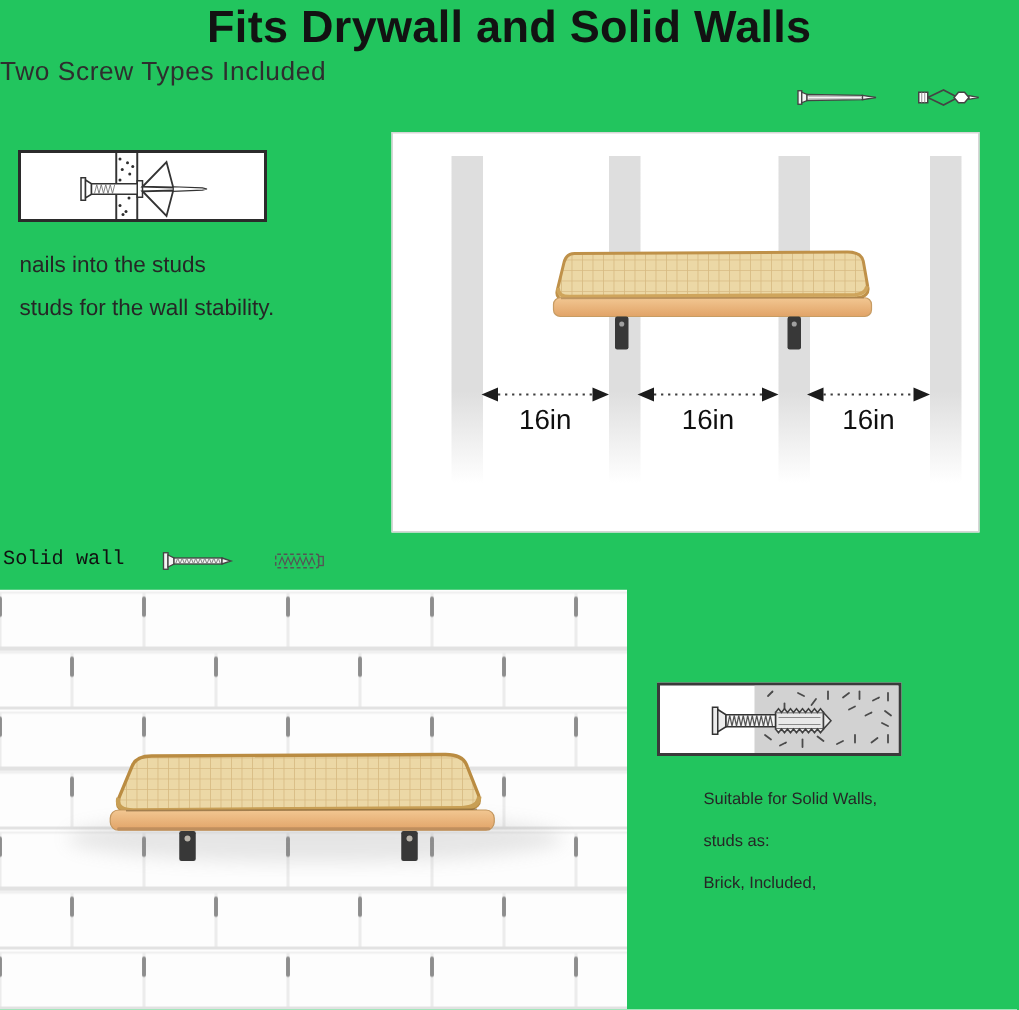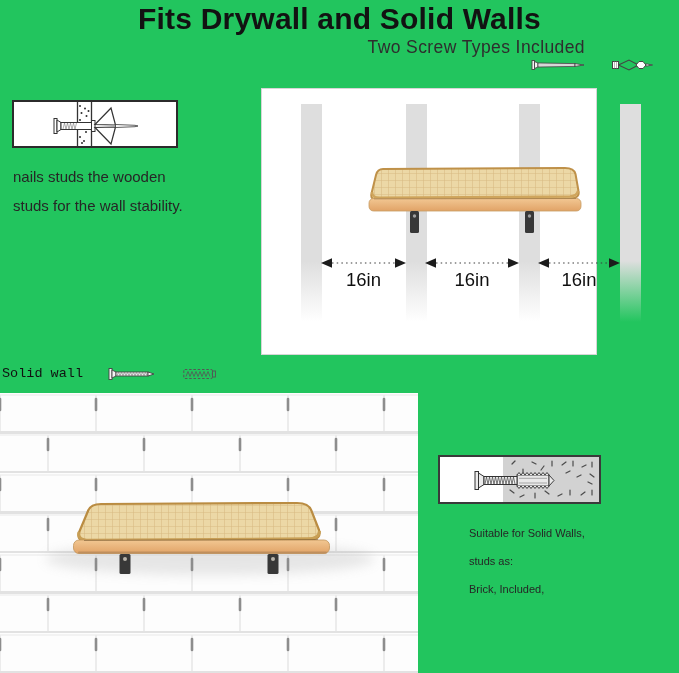--- a/index.html
+++ b/index.html
@@ -1,31 +1,31 @@
 <!DOCTYPE html>
 <html><head>
 <meta charset="utf-8">
 <style>
   html,body{margin:0;padding:0;background:#fff;}
   #stage{position:relative;width:679px;height:673px;background:#22c55e;overflow:hidden;
          font-family:"Liberation Sans",sans-serif;color:#1a1a1a;padding-left:48px;}
   .abs{position:absolute;}
   .title{top:0;left:0;width:679px;text-align:center;font-size:30px;font-weight:700;
          line-height:38px;color:#121212;letter-spacing:.2px;}
-  .subtitle{top:37px;left:0;width:585px;text-align:right;font-size:17.5px;font-weight:400;
+  .subtitle{top:37px;left:0;width:585px;text-align:left;font-size:17.5px;font-weight:400;
             color:#2e2e2e;letter-spacing:.4px;}
   .legend{display:flex;align-items:center;gap:25px;}
   .legend-label{font-size:13px;color:#111;}
   .drywall-legend{top:57px;right:5px;}
   .solidwall-legend{top:366px;left:2px;font-family:Liberation Mono, monospace;}
   .anchor-box{left:12px;top:100px;width:166px;height:48px;border:2px solid #2b2b2b;
               box-sizing:border-box;background:#fff;}
   .note{font-size:15px;line-height:29px;color:#262626;white-space:nowrap;}
   .stud-note{left:13px;top:162px;}
-  .stud-box{left:261px;top:88px;width:336px;height:267px;border:1px solid #d6d6d6;
+  .stud-box{left:261px;top:88px;width:392px;height:267px;border:1px solid #d6d6d6;
             box-sizing:border-box;background:#fff;}
   .photo{left:0;top:393px;width:418px;height:280px;}
   .solid-box{left:438px;top:455px;width:163px;height:49px;border:2px solid #3a3a3a;
              box-sizing:border-box;background:#fff;}
   .solid-note{left:440px;top:519px;line-height:28px;font-size:11px;margin-left:29px;}
   svg{display:block;}
   .dim-label{font-size:18.5px;font-weight:500;fill:#0f0f0f;}
 </style>
 </head>
 <body>
@@ -80,21 +80,21 @@
         <rect x="77.5" y="18.5" width="3.5" height="11" stroke-width="1"></rect>
         <polygon points="81,22.5 97,6 101.5,23" stroke-width="1.2"></polygon>
         <polygon points="81,25.5 97,42 101.5,25" stroke-width="1.2"></polygon>
         <polygon points="101.5,22.5 121,23.3 124,24 121,24.7 101.5,25.5" stroke-width="0.8"></polygon>
       </g>
       <path d="M49 27 L50.5 21 L52 27 L53.5 21 L55 27 L56.5 21 L58 27 L59.5 21 L61 27 L62.5 21" stroke="#777" stroke-width="0.6" fill="none"></path>
     </svg>
   </div>
 
   <div class="abs note stud-note">
-    <div>nails studs the wooden</div>
+    <div>nails into the studs</div>
     <div>studs for the wall stability.</div>
   </div>
 
   <div class="abs stud-box">
     <svg width="414" height="265" viewBox="0 0 414 265">
       <defs>
         <linearGradient id="studG" x1="0" y1="0" x2="0" y2="1">
           <stop offset="0" stop-color="#dedede"></stop>
           <stop offset="0.72" stop-color="#dedede"></stop>
           <stop offset="1" stop-opacity="0" stop-color="#dedede"></stop>

